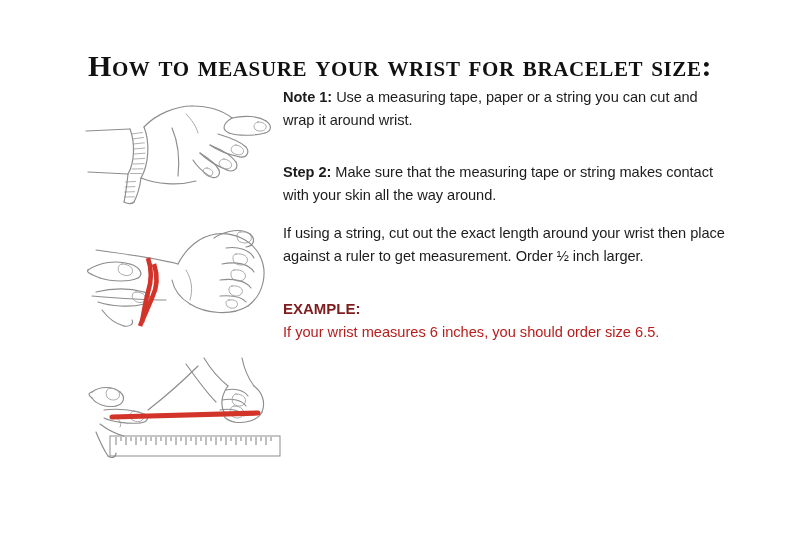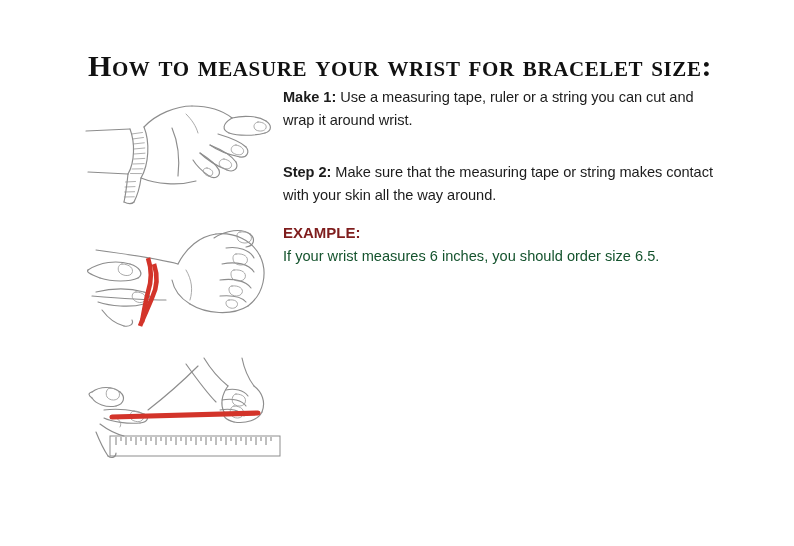--- a/index.html
+++ b/index.html
@@ -57,21 +57,21 @@
   .example-head {
     font-size: 15px;
     line-height: 21px;
     font-weight: bold;
     color: #7f1d1d;
     margin: 0 0 2px 0;
   }
   .example-body {
     font-size: 14.6px;
     line-height: 22px;
-    color: #14532d;
+    color: #b91c1c;
     margin: 0;
   }
 
   
   .illus {
     position: absolute;
   }
   #illus-1 { left: 86px; top: 84px;  width: 190px; height: 120px; }
   #illus-2 { left: 86px; top: 218px; width: 190px; height: 112px; }
   #illus-3 { left: 86px; top: 358px; width: 195px; height: 104px; }
@@ -318,23 +318,24 @@
           <path d="M175 79 L175 83"></path>
           <path d="M180 79 L180 87"></path>
           <path d="M185 79 L185 83"></path>
         </g>
       </g>
     </svg>
   </div>
 
   <div id="text-column">
 
-    <p class="para para-step1"><span class="lead">Make 1:</span><span> Use a measuring tape, ruler or a string you can cut and wrap it around wrist.</span></p>
+    <p class="para para-step1"><span class="lead">Note 1:</span><span> Use a measuring tape, paper or a string you can cut and wrap it around wrist.</span></p>
 
     <p class="para para-step2"><span class="lead">Step 2:</span><span> Make sure that the measuring tape or string makes contact with your skin all the way around.</span></p>
 
 
+    <p class="para para-string">If using a string, cut out the exact length around your wrist then place against a ruler to get measurement. Order ½ inch larger.</p>
 
     <p class="example-head">EXAMPLE:</p>
     <p class="example-body">If your wrist measures 6 inches, you should order size 6.5.</p>
   </div>
 
 </div>
 
 </body></html>

